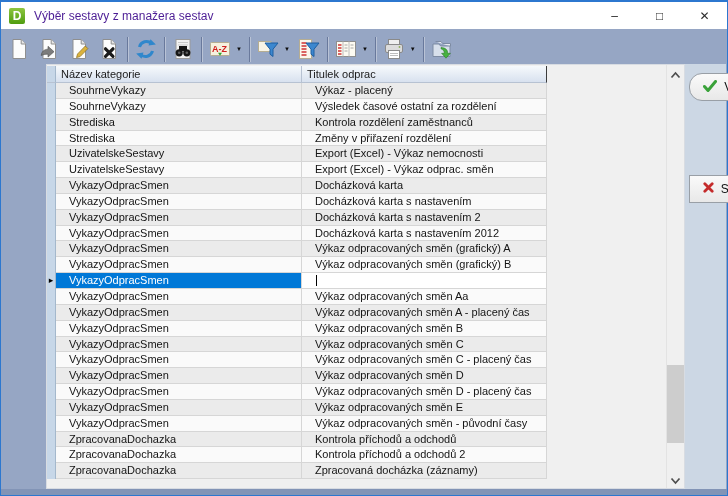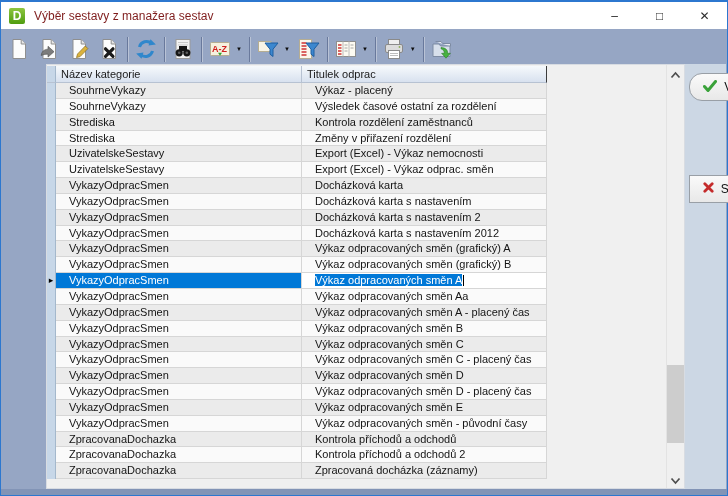--- a/index.html
+++ b/index.html
@@ -5,21 +5,21 @@
   html,body{margin:0;padding:0;width:728px;height:496px;overflow:hidden;
     font-family:"Liberation Sans",sans-serif;background:#fff;}
   .window{position:absolute;inset:0;box-sizing:border-box;
     border:1px solid var(--border,#2c77cf);border-top:2px solid var(--border,#2c77cf);
     background:var(--toolbarbg,#96a6c4);}
   
   .titlebar{height:27px;background:#fff;display:flex;align-items:center;}
   .applogo{width:16px;height:16px;margin-left:8px;border-radius:2px;
     background:linear-gradient(#8dc63f,#4f9c10);color:#fff;font-weight:bold;
     font-size:12px;line-height:16px;text-align:center;}
-  .title{margin-left:9px;font-size:12px;color:#7f1d1d;}
+  .title{margin-left:9px;font-size:12px;color:#4c1d95;}
   .wbtns{margin-left:auto;display:flex;height:100%;}
   .wbtn{width:45px;display:flex;align-items:center;justify-content:center;
     font-size:12px;color:#2b2b2b;}
   
   .toolbar{height:33px;display:flex;align-items:flex-end;padding-left:3px;}
   .tbtn{height:27px;display:flex;align-items:center;padding:0 4px;}
   .ticon svg{display:block;}
   .tsep{width:1px;height:25px;background:#69799c;margin:0 3px;box-shadow:1px 0 0 #b9c3d6;}
   .caret{font-size:6px;color:#0d0d0d;margin-left:5px;}
   
@@ -279,21 +279,21 @@
             <div class="gcell gc2">Výkaz odpracovaných směn (grafický) A</div>
           </div>
           <div class="grow">
             <div class="gind"></div>
             <div class="gcell gc1">VykazyOdpracSmen</div>
             <div class="gcell gc2">Výkaz odpracovaných směn (grafický) B</div>
           </div>
           <div class="grow alt sel">
             <div class="gind">▸</div>
             <div class="gcell gc1">VykazyOdpracSmen</div>
-            <div class="gcell gc2"><span class="seltext">Výkaz odpracovaných směn A</span><span class="tcaret"></span></div>
+            <div class="gcell gc2"><span class="tcaret"></span></div>
           </div>
           <div class="grow">
             <div class="gind"></div>
             <div class="gcell gc1">VykazyOdpracSmen</div>
             <div class="gcell gc2">Výkaz odpracovaných směn Aa</div>
           </div>
           <div class="grow alt">
             <div class="gind"></div>
             <div class="gcell gc1">VykazyOdpracSmen</div>
             <div class="gcell gc2">Výkaz odpracovaných směn A - placený čas</div>

